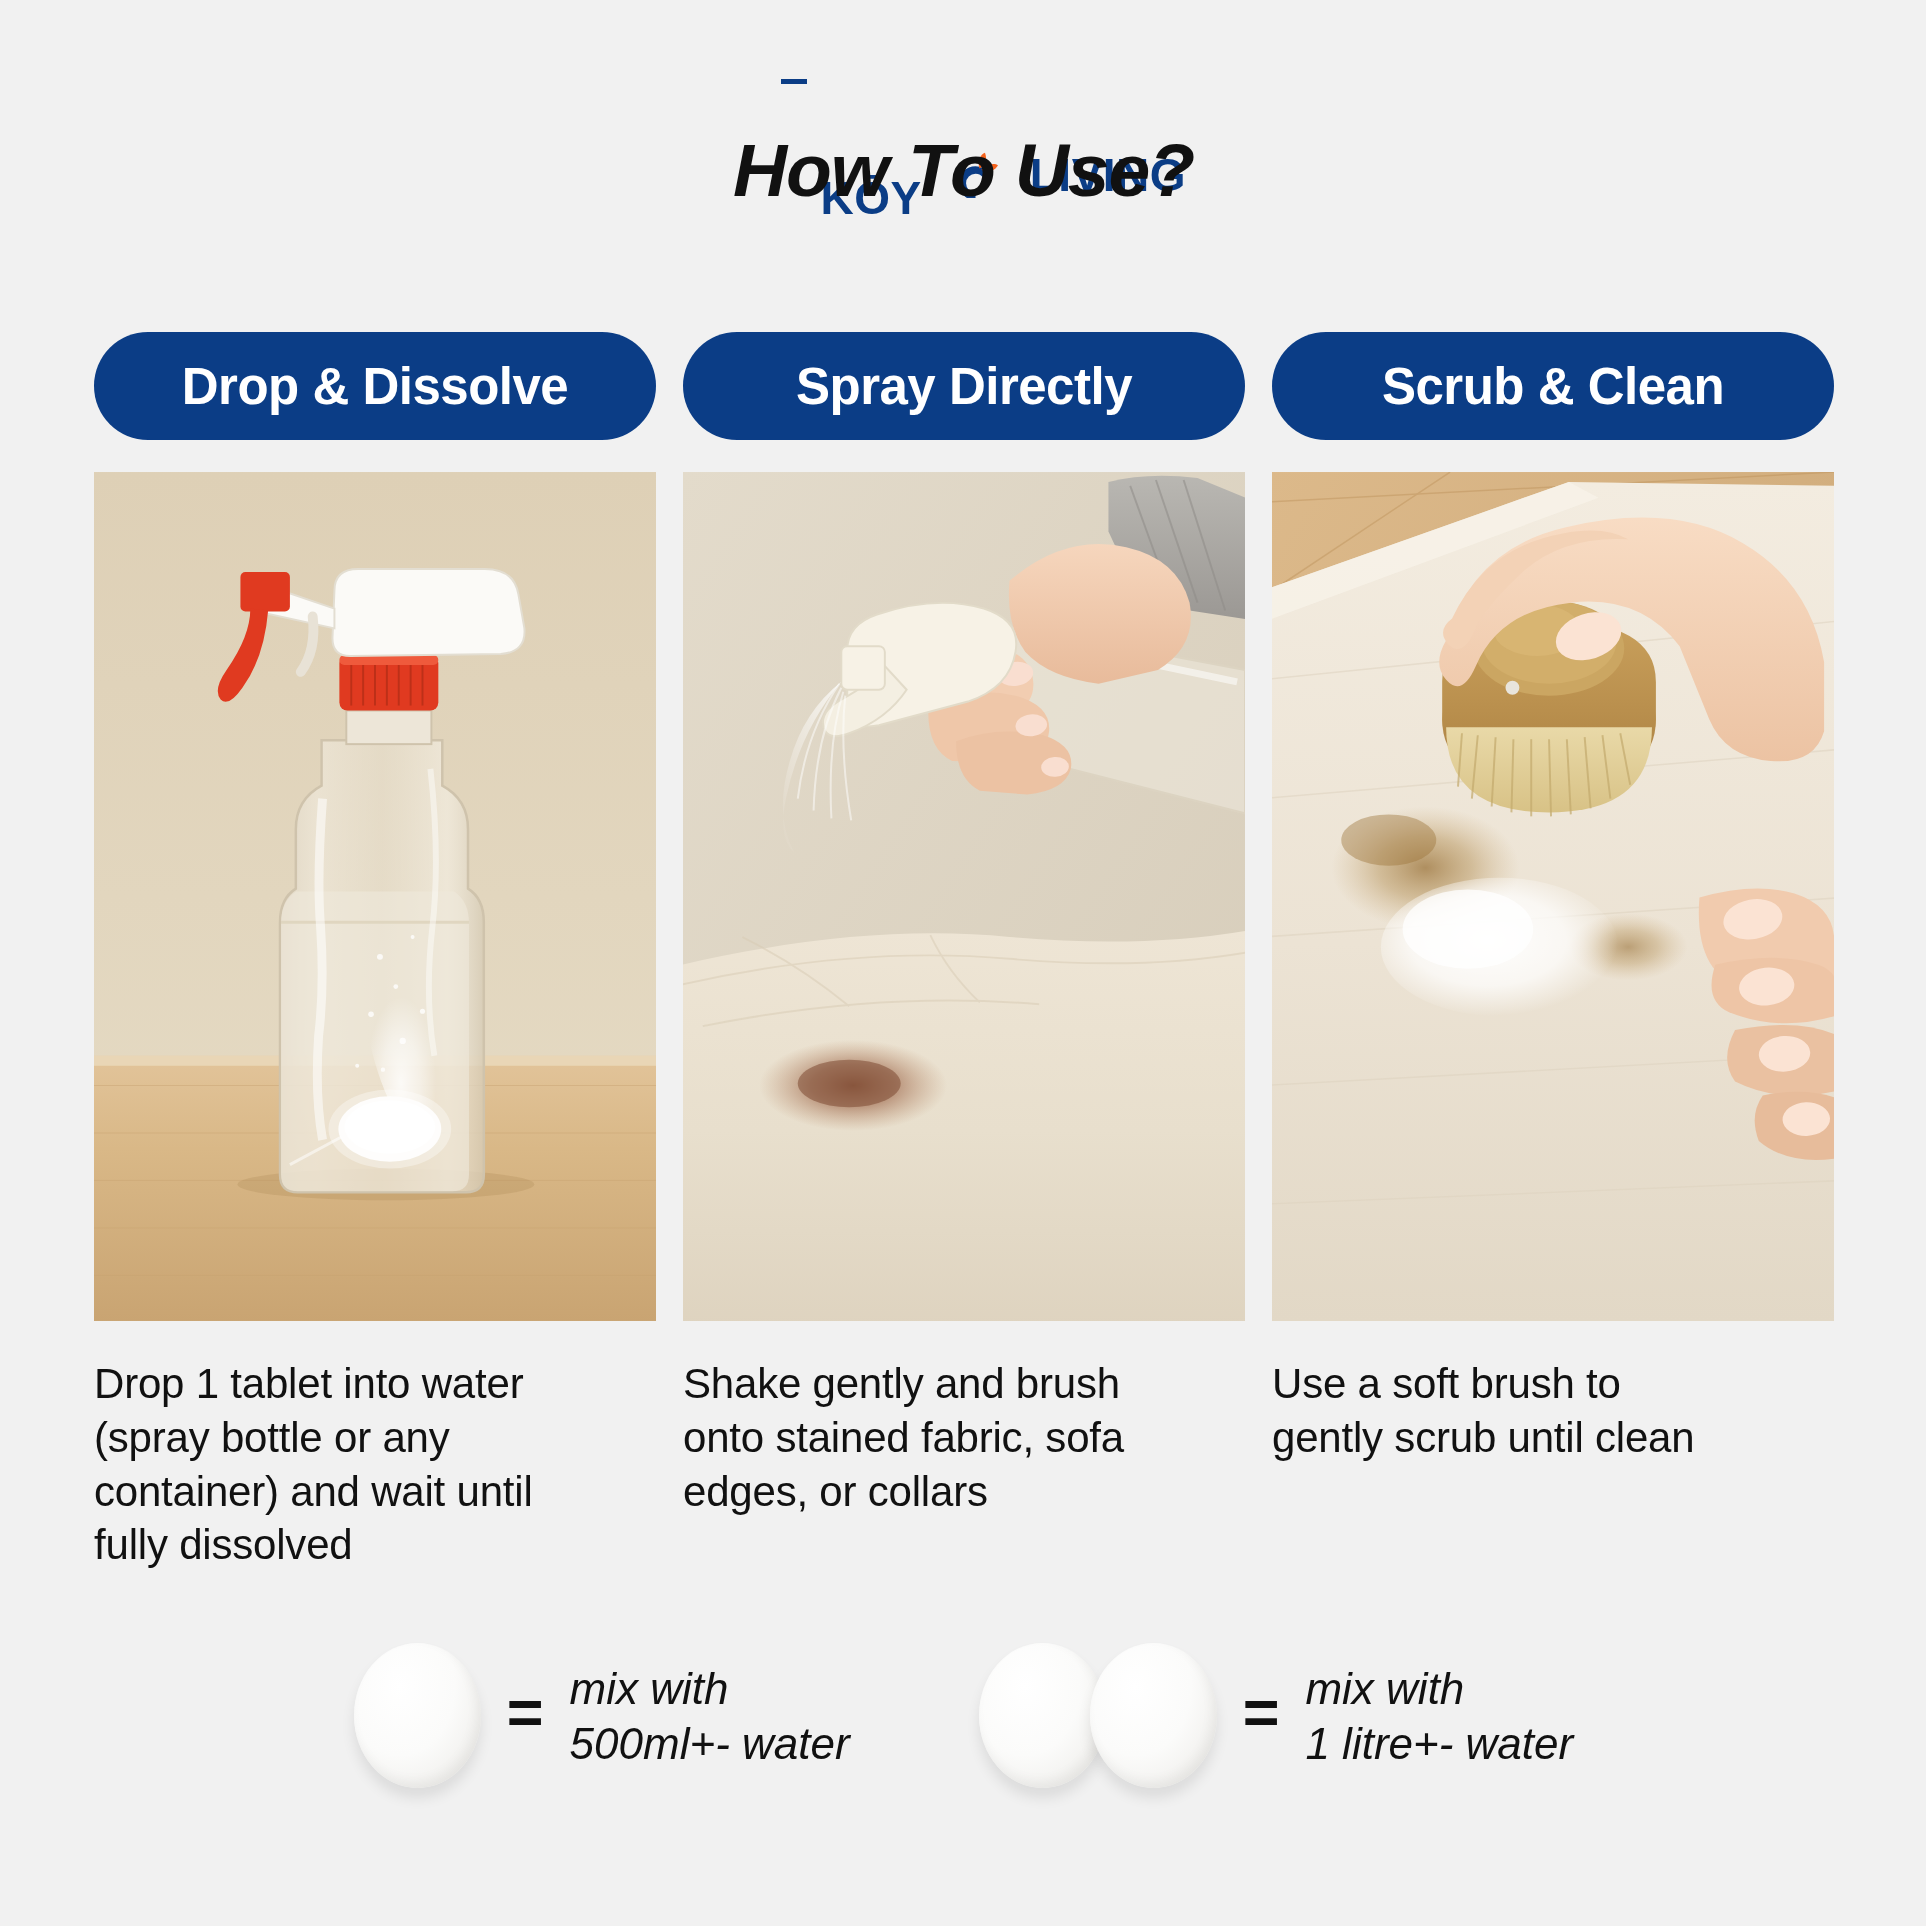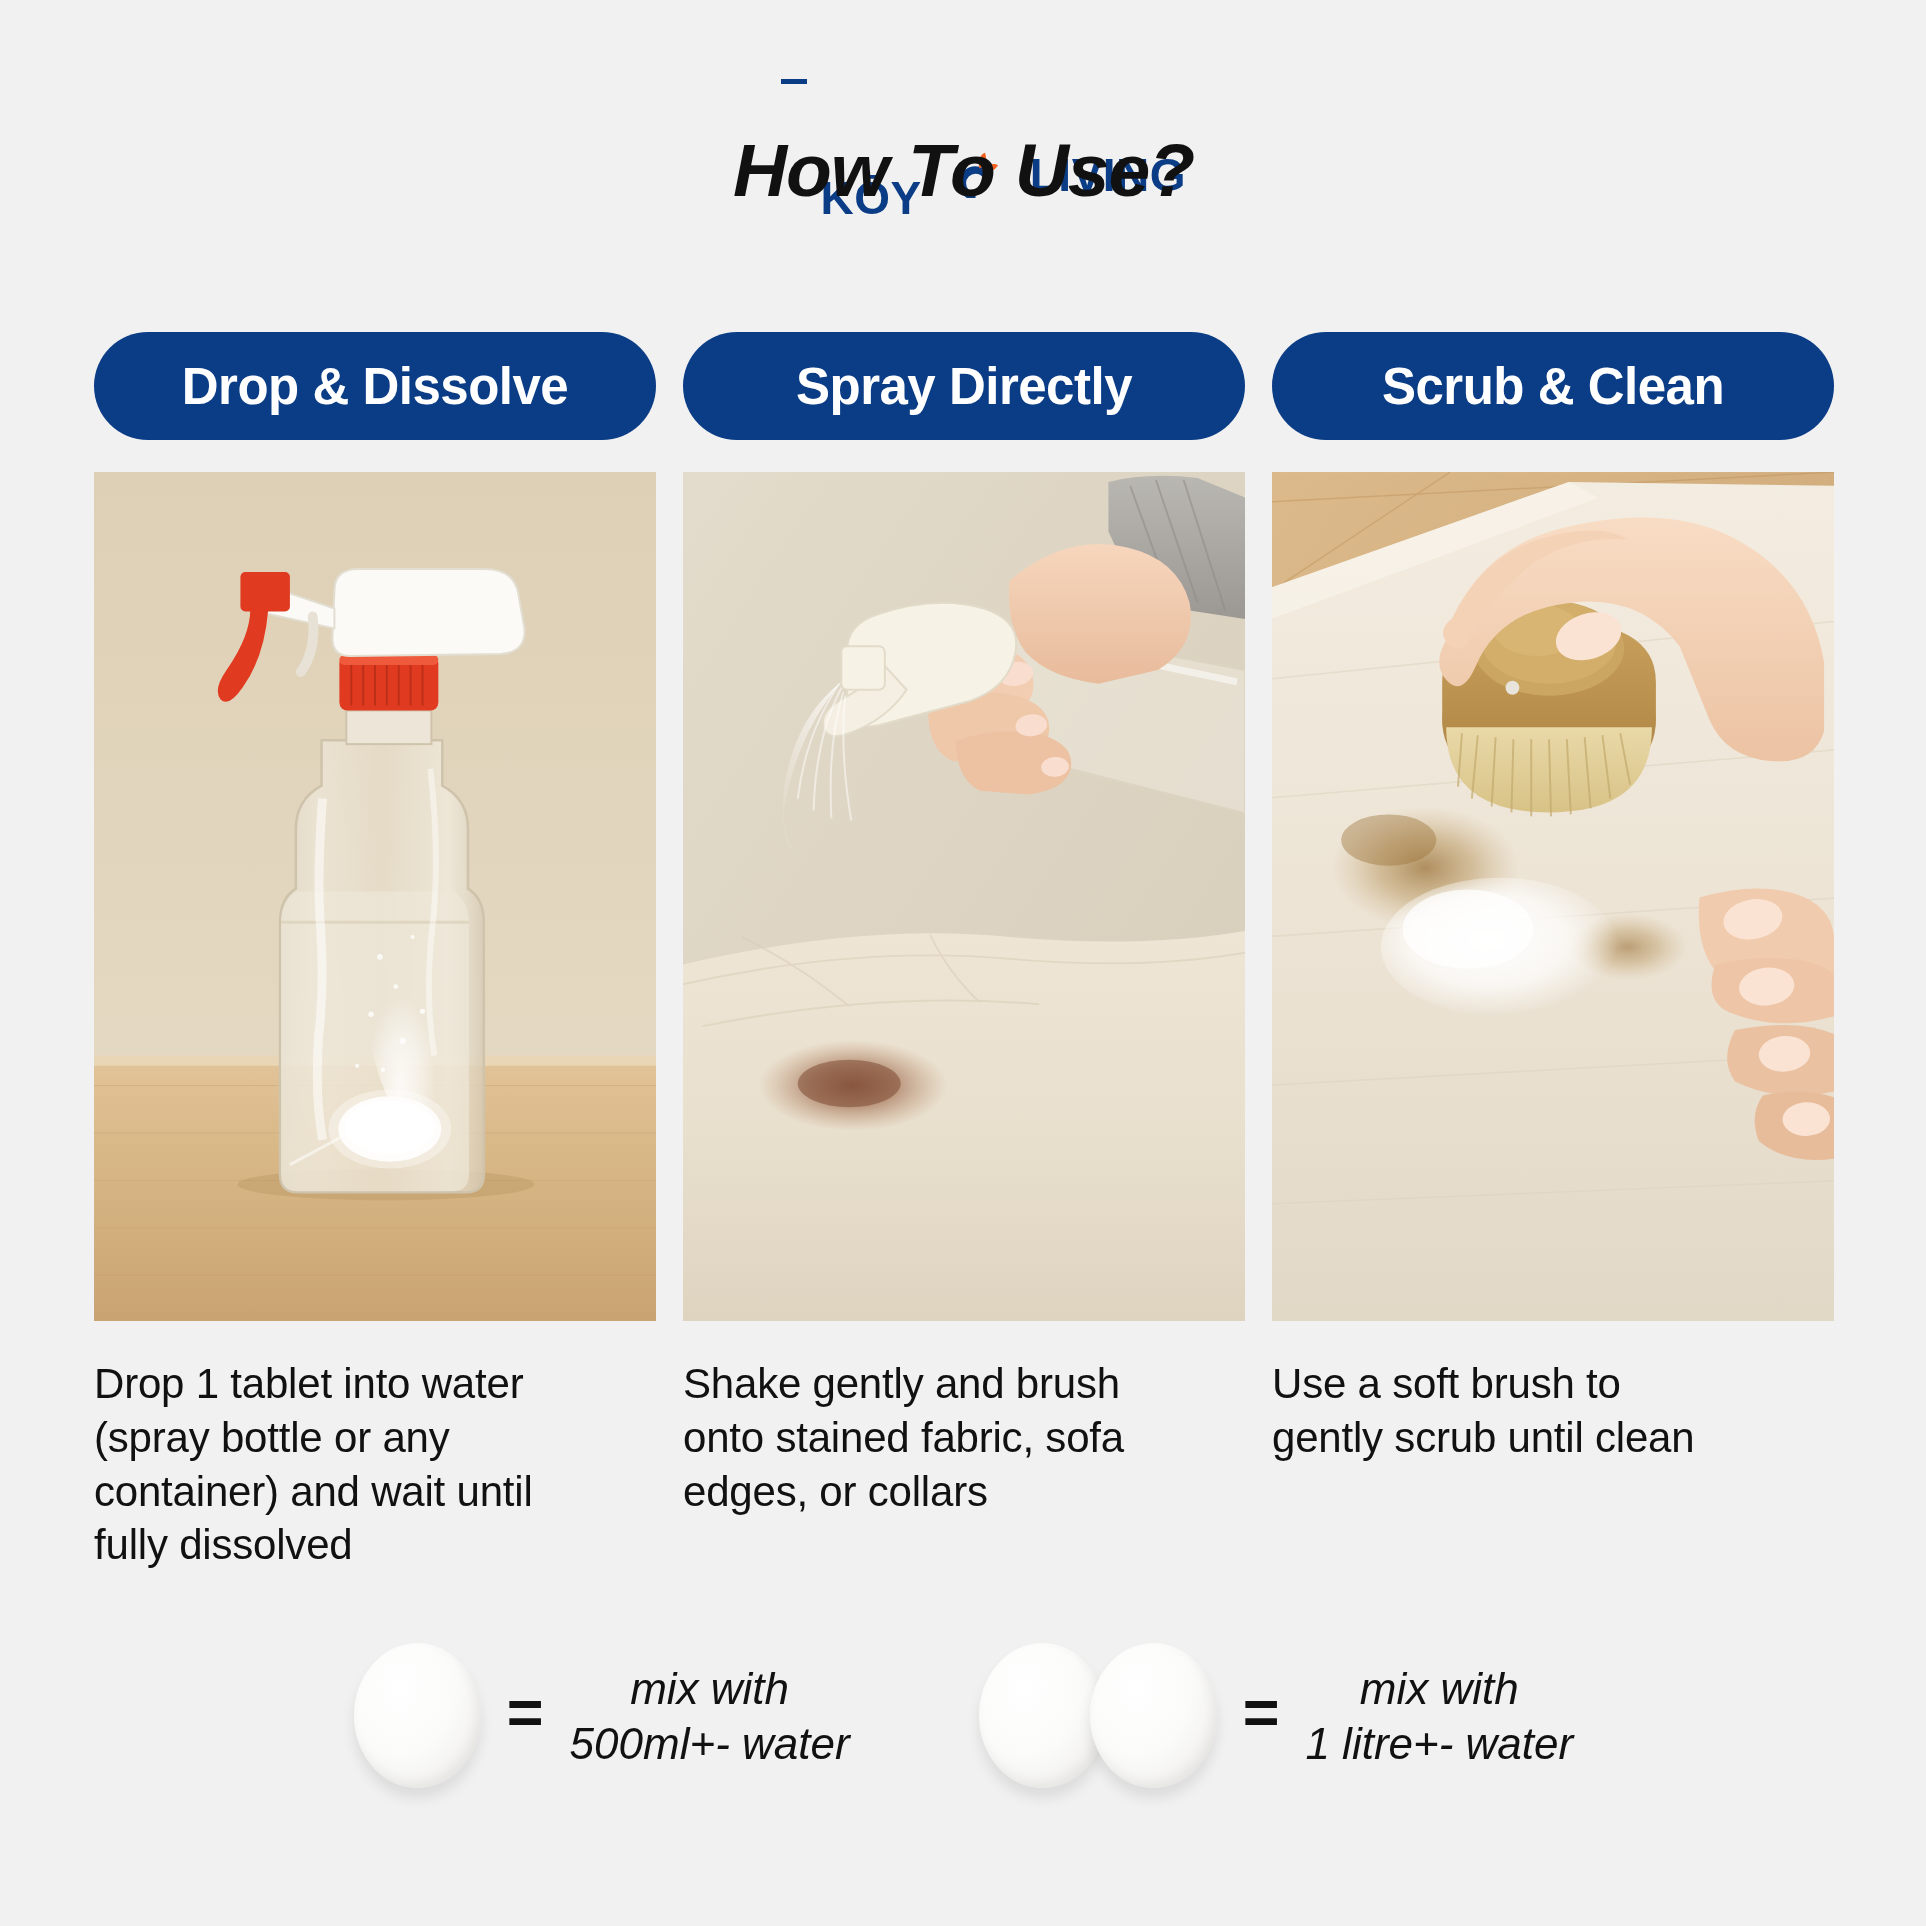--- a/index.html
+++ b/index.html
@@ -141,21 +141,20 @@
     color: #111;
     line-height: 1;
     padding-bottom: 6px;
   }
   .dose-text {
     font-size: 44px;
     font-style: italic;
     line-height: 1.25;
     color: #111;
     white-space: pre-line;
-    text-align: center;
   }
 </style>
 </head>
 <body>
 
 <div class="brand">
   <span class="brand-lockup">
     <span class="brand-koyo">
       <span class="macron m1"></span>
       <span>KŌY</span>

